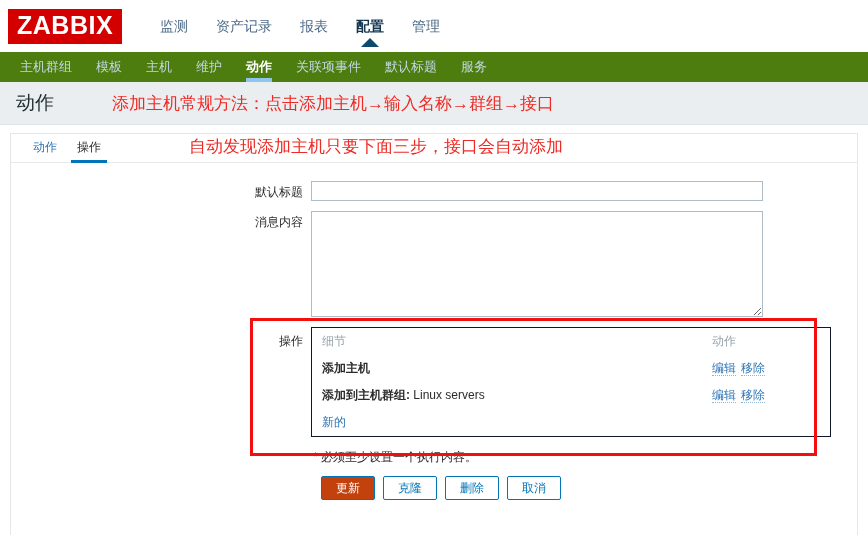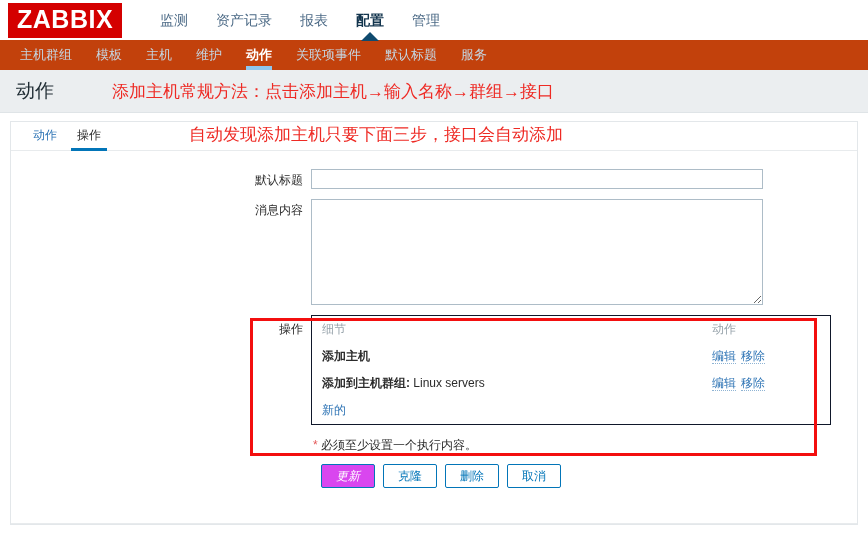--- a/index.html
+++ b/index.html
@@ -12,21 +12,21 @@
     height: 535px;
     overflow: hidden;
     font-family: "Liberation Sans", "DejaVu Sans", sans-serif;
     font-size: 12px;
     color: #2b2b2b;
     position: relative;
   }
 
   
   .topbar {
-    height: 40px;
+    height: 52px;
     background: #ffffff;
     display: flex;
     align-items: center;
     position: relative;
   }
   .logo {
     background: #d40000;
     color: #ffffff;
     font-size: 25px;
     font-weight: bold;
@@ -62,21 +62,21 @@
     bottom: -1px;
     transform: translateX(-50%);
     width: 0; height: 0;
     border-left: 9px solid transparent;
     border-right: 9px solid transparent;
     border-bottom: 9px solid #0f4a6e;
   }
 
   
   .subnav {
-    background: #c2410c;
+    background: #4d7c0f;
     height: 30px;
     display: flex;
     align-items: center;
     padding-left: 8px;
   }
   .subnav-item {
     color: #c5d7e3;
     font-size: 13px;
     padding: 0 12px;
     line-height: 30px;
@@ -307,23 +307,22 @@
     font-size: 12px;
     padding: 5px 14px;
     border: 1px solid #0275b8;
     background: #ffffff;
     color: #0275b8;
     cursor: pointer;
     line-height: 1;
     border-radius: 2px;
   }
   .btn.primary {
-    background: #d946ef;
+    background: #c2410c;
     color: #ffffff;
-    font-style: italic;
   }
   .footer-rule {
     position: absolute;
     left: 0; right: 0;
     bottom: 0;
     height: 1px;
     background: #e8ebed;
   }
 </style>
 </head>

